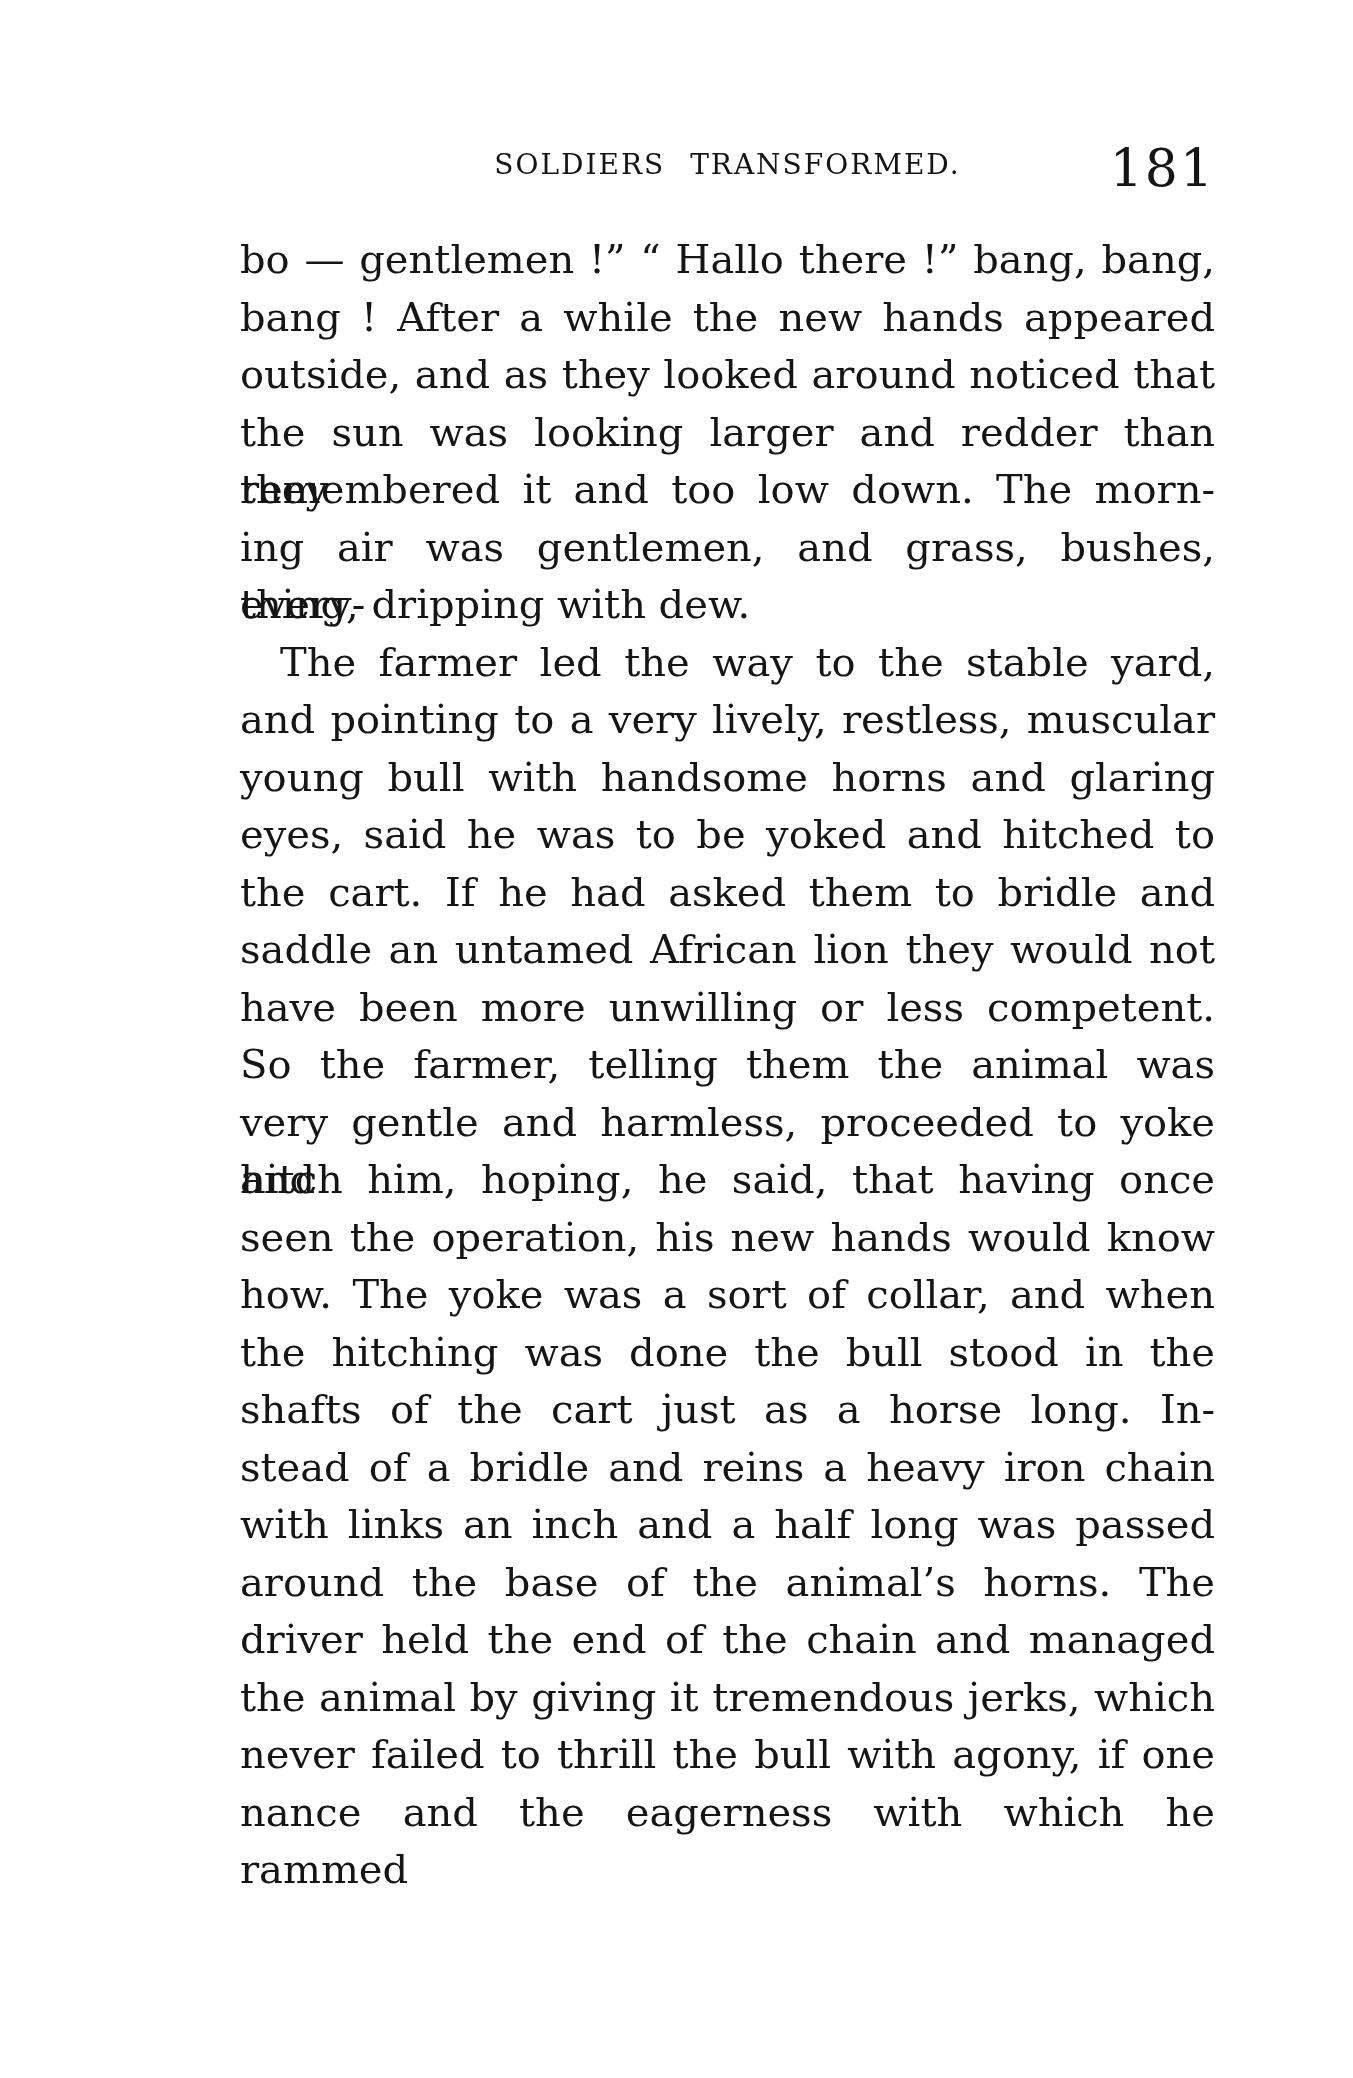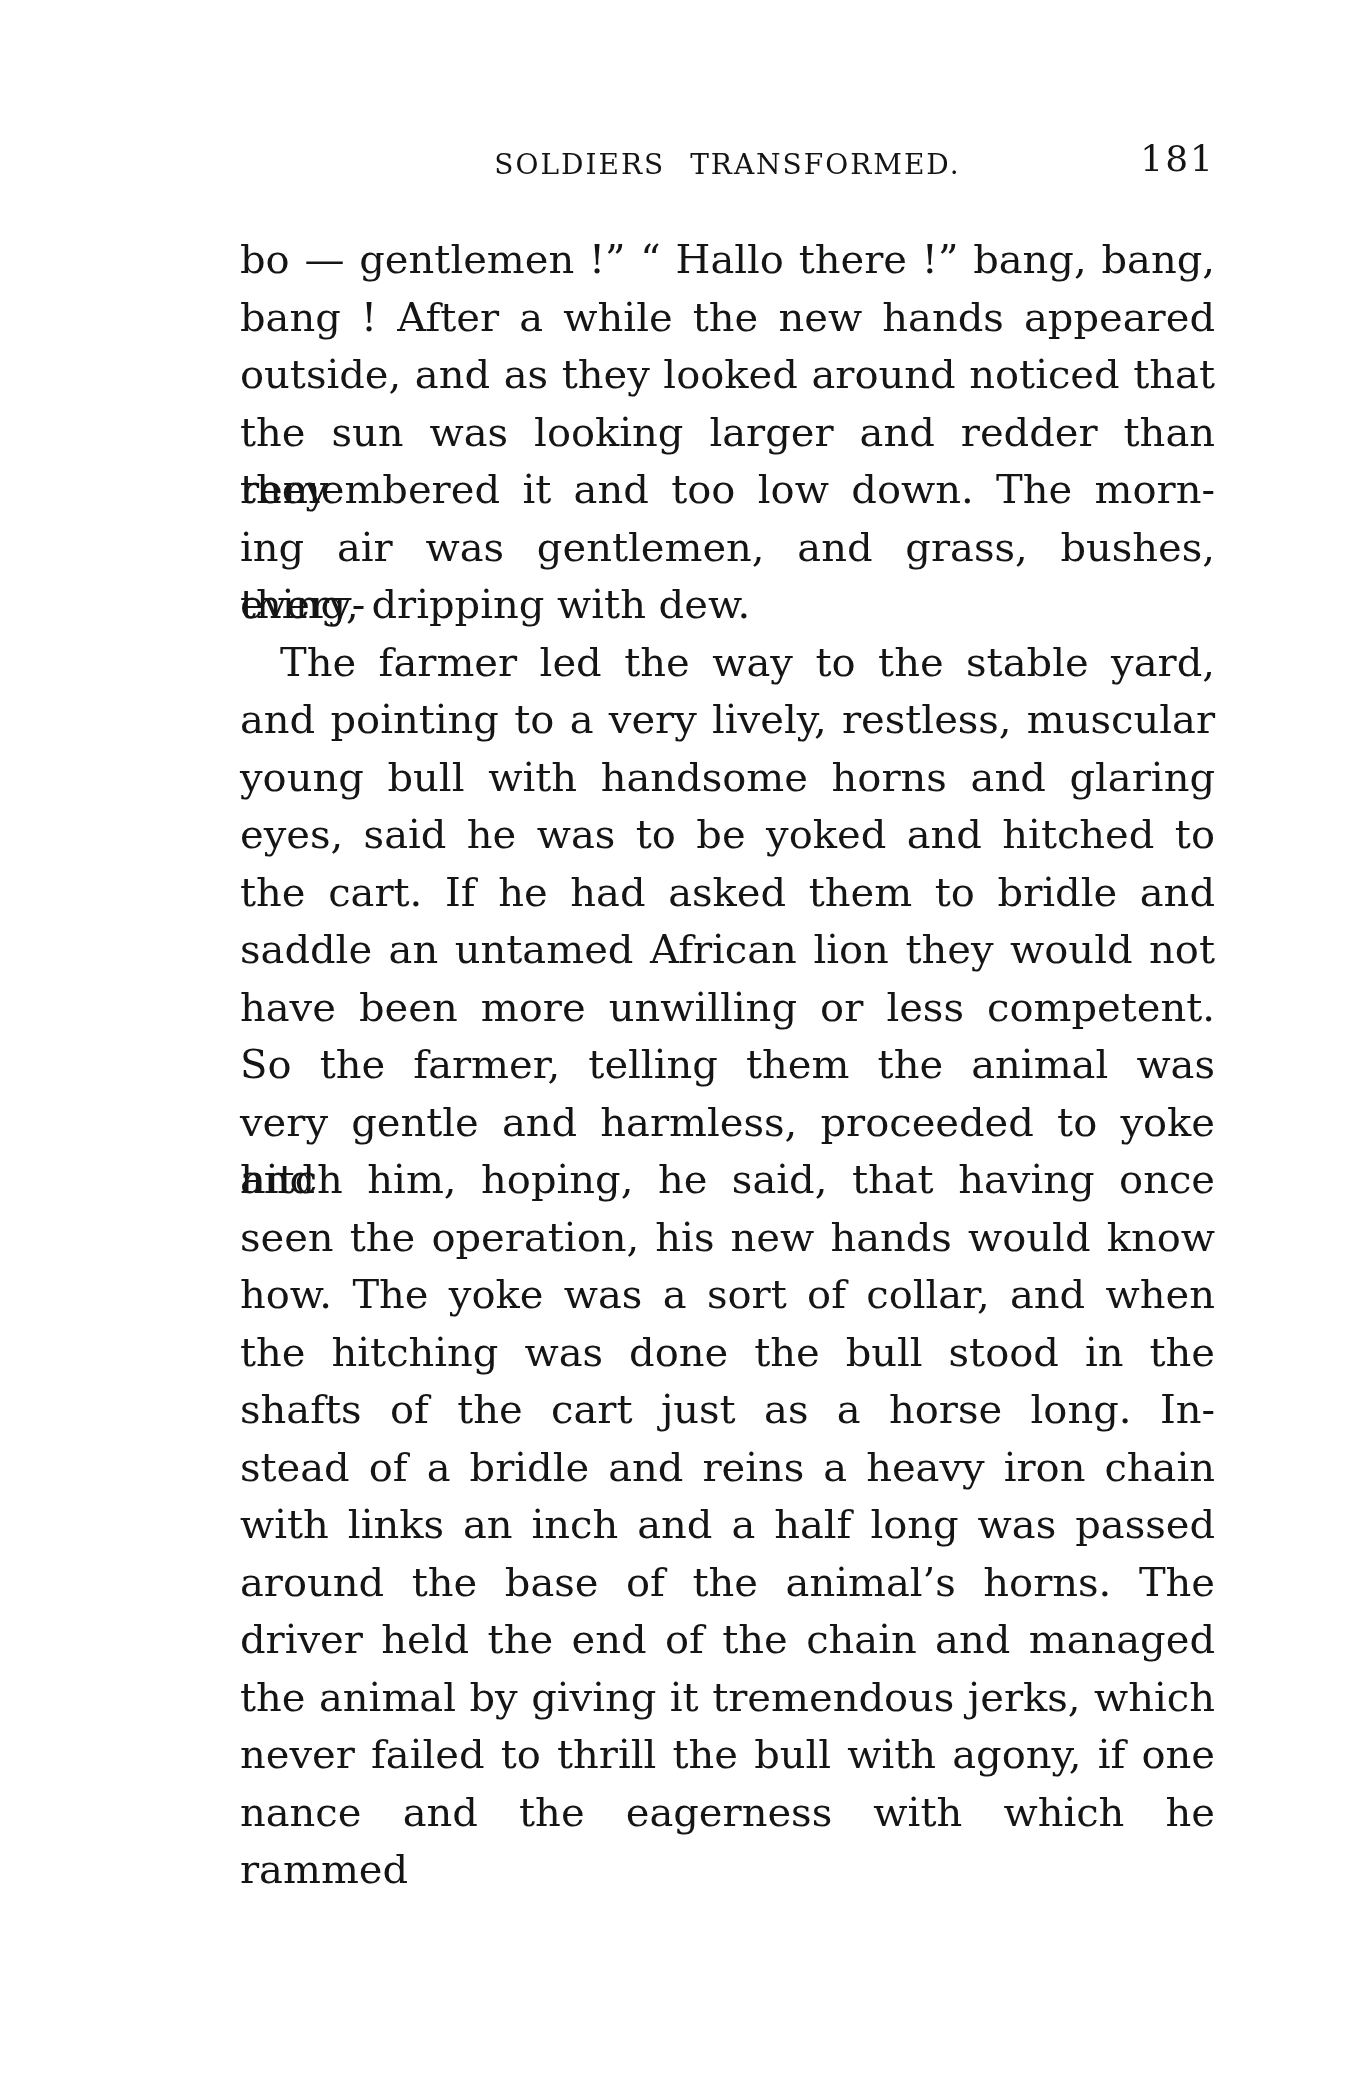--- a/index.html
+++ b/index.html
@@ -31,21 +31,21 @@
     text-align: center;
     font-size: 28px;
     letter-spacing: 2px;
     word-spacing: 14px;
     white-space: nowrap;
   }
   .head-page-number {
     position: absolute;
     right: 0;
     top: 0;
-    font-size: 36px;
+    font-size: 52px;
     letter-spacing: 2px;
   }
   .body-text {
     position: absolute;
     top: 231px;
     left: 240px;
     width: 975px;
     font-size: 40px;
   }
   .line {

